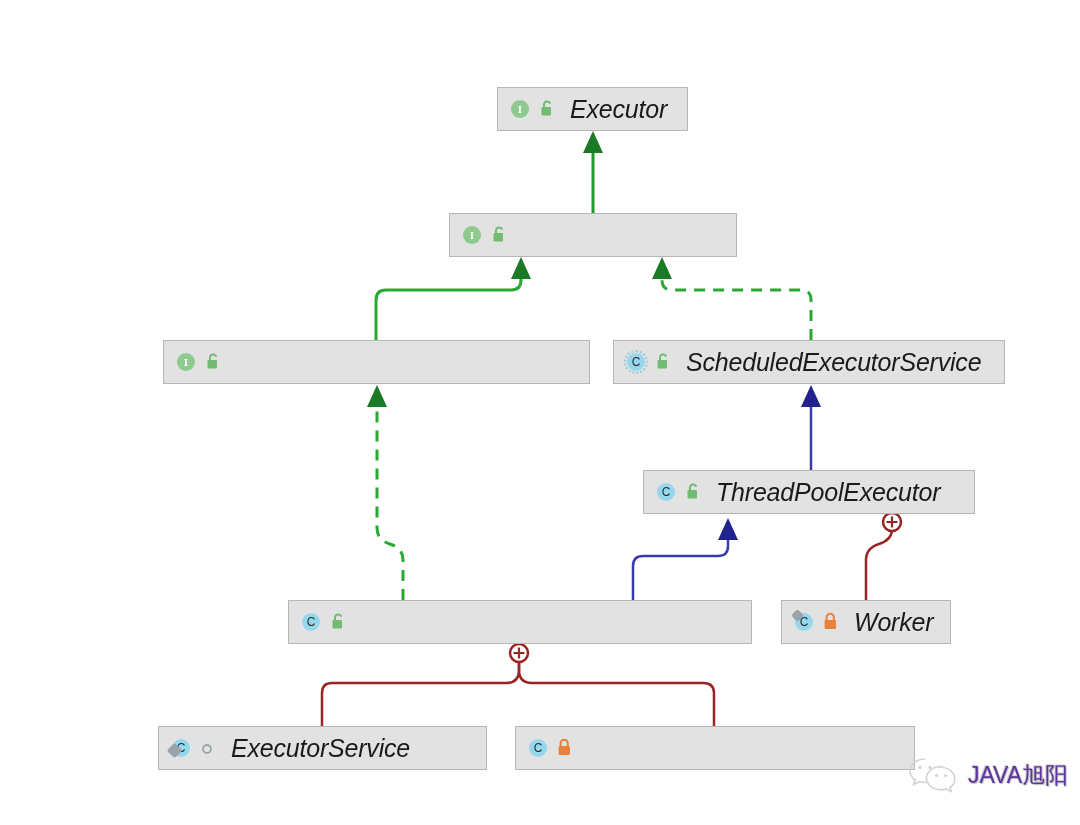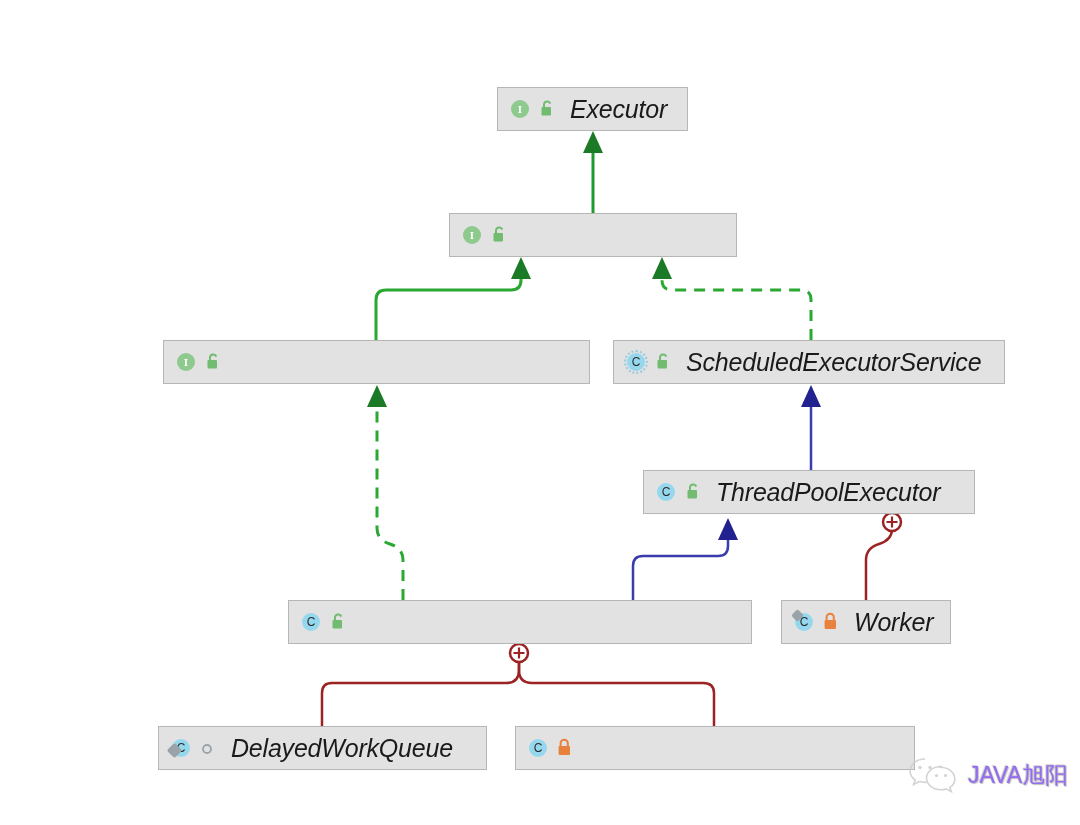--- a/index.html
+++ b/index.html
@@ -124,21 +124,21 @@
     position: absolute;
     right: 12px;
     bottom: 28px;
     display: flex;
     align-items: center;
     z-index: 6;
     opacity: 0.9;
   }
   .watermark .wm-text {
     font-size: 23px;
-    color: #8b5cf6;
+    color: #4c1d95;
     margin-left: 7px;
     text-shadow: 0 0 1px #9a9a9a, 1px 1px 1px #b5b5b5, -1px -1px 1px #c9c9c9;
     white-space: nowrap;
   }
 </style>
 </head>
 <body>
 
 <div id="diagram">
 
@@ -297,21 +297,21 @@
       <span class="kind-icon cls inner">
         <span class="disc">C</span>
           <span class="corner"></span>
       </span>
       <span class="vis-icon">
         <svg width="20" height="22" viewBox="0 0 20 22">
           <circle cx="9" cy="12" r="4" fill="none" stroke="#9aa4a8" stroke-width="1.8"></circle>
         </svg>
       </span>
     </span>
-    <span class="label">DelayedWorkQueue</span>
+    <span class="label">ExecutorService</span>
   </div>
 
   <div class="node" style="left:515px; top:726px; width:400px;">
     <span class="glyphs">
       <span class="kind-icon cls">
           <span class="disc">C</span>
         </span>
       <span class="vis-icon">
         <svg width="20" height="22" viewBox="0 0 20 22">
           <path d="M5.6 9 V6.3 a3.6 3.6 0 0 1 7.2 0 V9" fill="none" stroke="#e8813c" stroke-width="2"></path>

